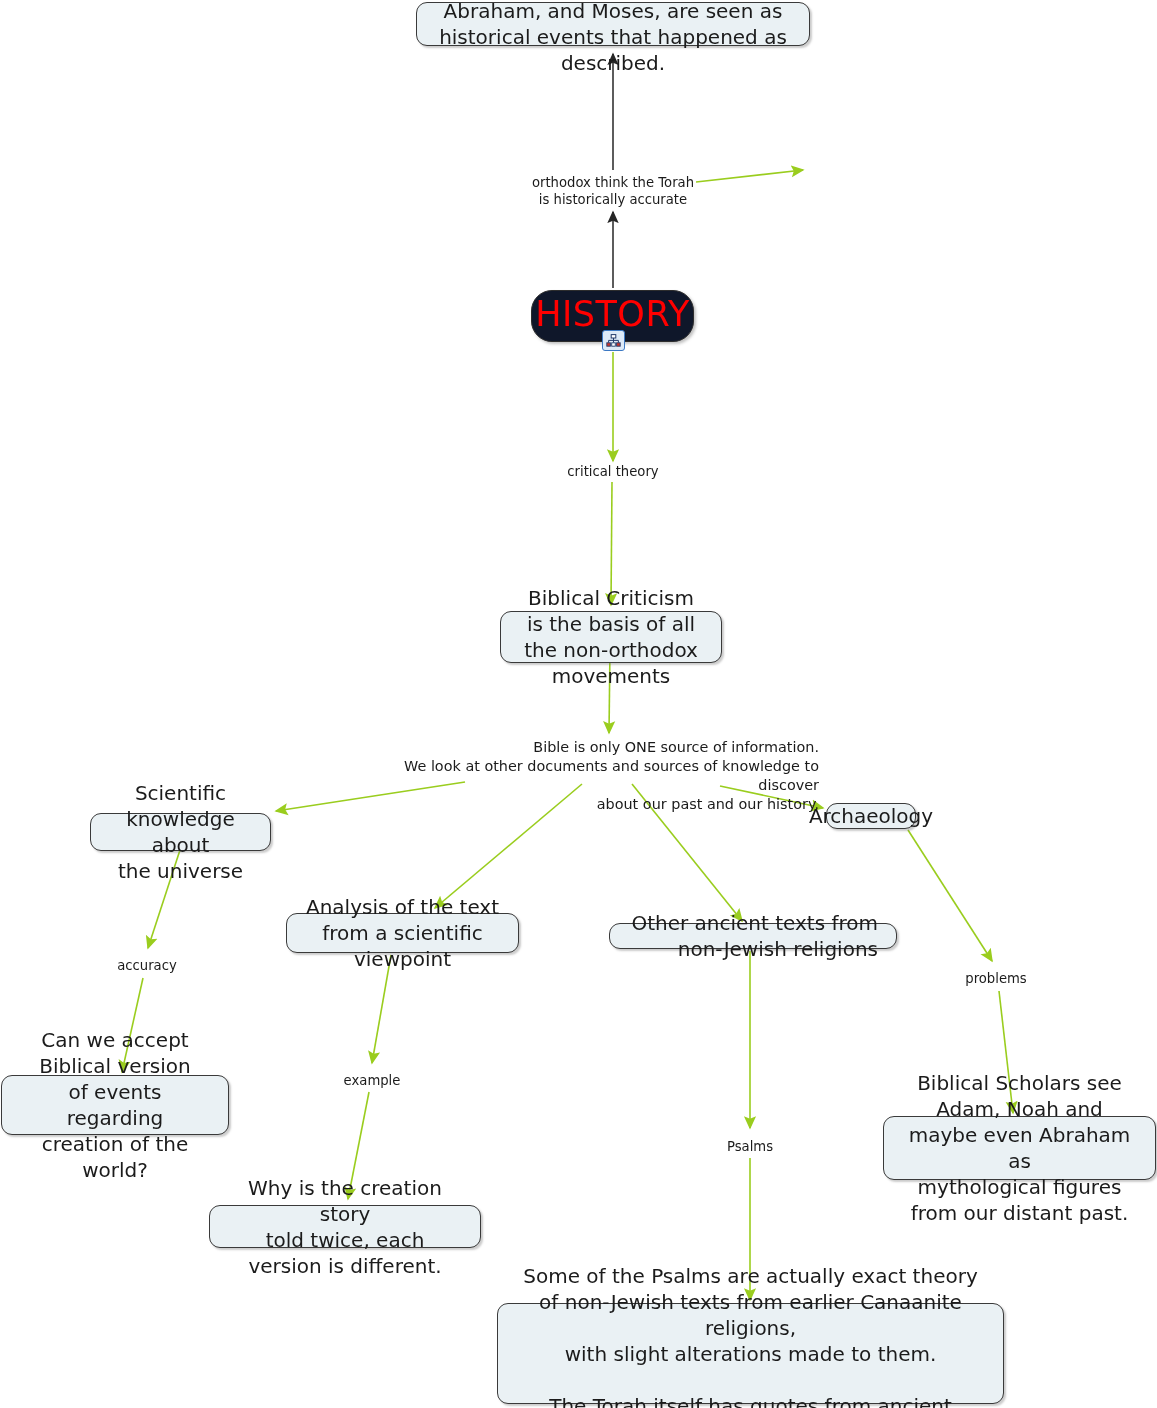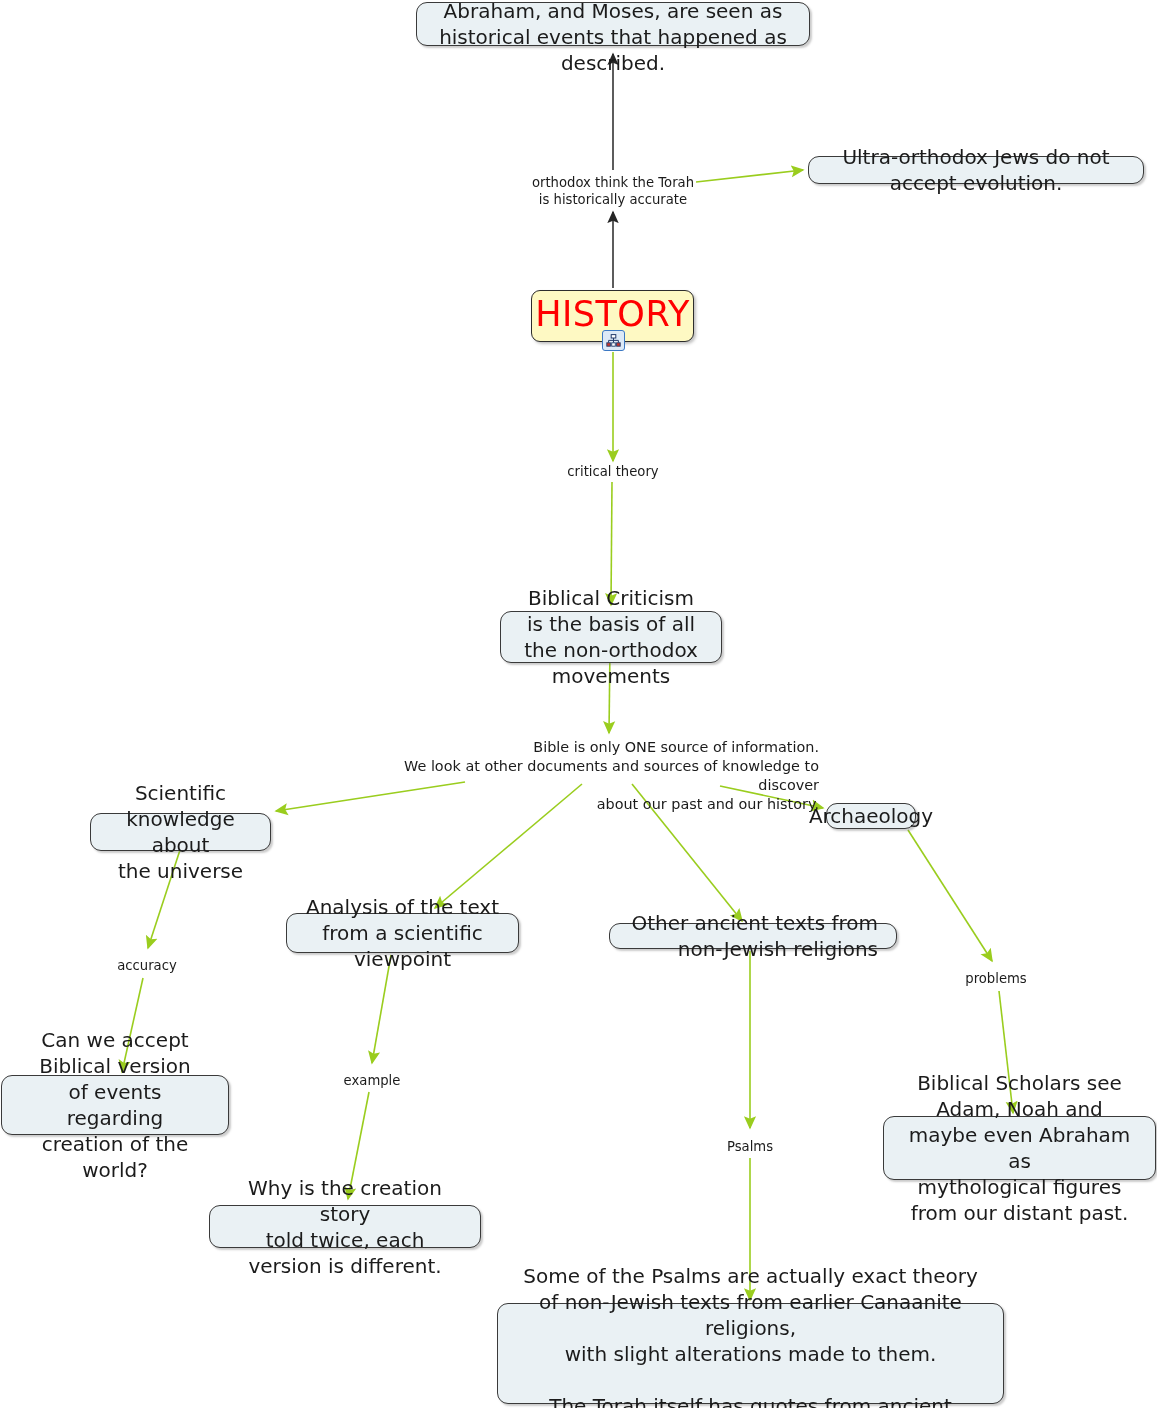--- a/index.html
+++ b/index.html
@@ -23,23 +23,23 @@
     font-size:20px;
     color:#1b1b1b;
     padding:5px 18px;
     box-shadow:2px 2px 2px rgba(120,120,120,.38);
     white-space:pre-line;
     display:flex;
     align-items:center;
     justify-content:center;
   }
   .node.root{
-    background:#fef9c3;
+    background:#0f172a;
     border:1.4px solid #2d2d2d;
-    border-radius:9px;
+    border-radius:21px;
     color:#ff0000;
     font-size:35px;
     line-height:1.05;
     letter-spacing:.5px;
     padding:2px 10px 6px 10px;
     box-shadow:2px 2px 3px rgba(120,120,120,.45);
   }
 
   
   .ftext{
@@ -155,21 +155,20 @@
     </g>
 
     <g>
       <line x1="999" y1="991" x2="1013" y2="1113" stroke="#9acd1e" stroke-width="1.6" marker-end="url(#ag)"></line>
     </g>
   </svg>
 
   <div class="node" style="left:416px;top:2px;width:394px;height:44px;">God's covenants with Noah, Abraham, and Moses, are seen as
 historical events that happened as described.</div>
 
-  <div class="node" style="left:808px;top:156px;width:336px;height:28px;">Ultra-orthodox Jews do not accept evolution.</div>
 
   <div class="node root" style="left:531px;top:290px;width:163px;height:52px;">HISTORY</div>
 
   <div class="map-icon" style="left:602px;top:330px;">
     <svg width="15" height="14" viewBox="0 0 15 14" xmlns="http://www.w3.org/2000/svg">
       <rect x="5.2" y="0.6" width="4.6" height="3.4" fill="#ffffff" stroke="#233b6b" stroke-width="1"></rect>
       <path d="M7.5 4 L7.5 6.4 M2.6 6.4 L12.4 6.4 M2.6 6.4 L2.6 8.6 M7.5 6.4 L7.5 8.6 M12.4 6.4 L12.4 8.6" stroke="#233b6b" stroke-width="1" fill="none"></path>
       <rect x="0.8" y="8.8" width="3.6" height="3.4" fill="#c8342c" stroke="#233b6b" stroke-width="0.9"></rect>
       <rect x="5.7" y="8.8" width="3.6" height="3.4" fill="#ffffff" stroke="#233b6b" stroke-width="0.9"></rect>
       <rect x="10.6" y="8.8" width="3.6" height="3.4" fill="#c8342c" stroke="#233b6b" stroke-width="0.9"></rect>

